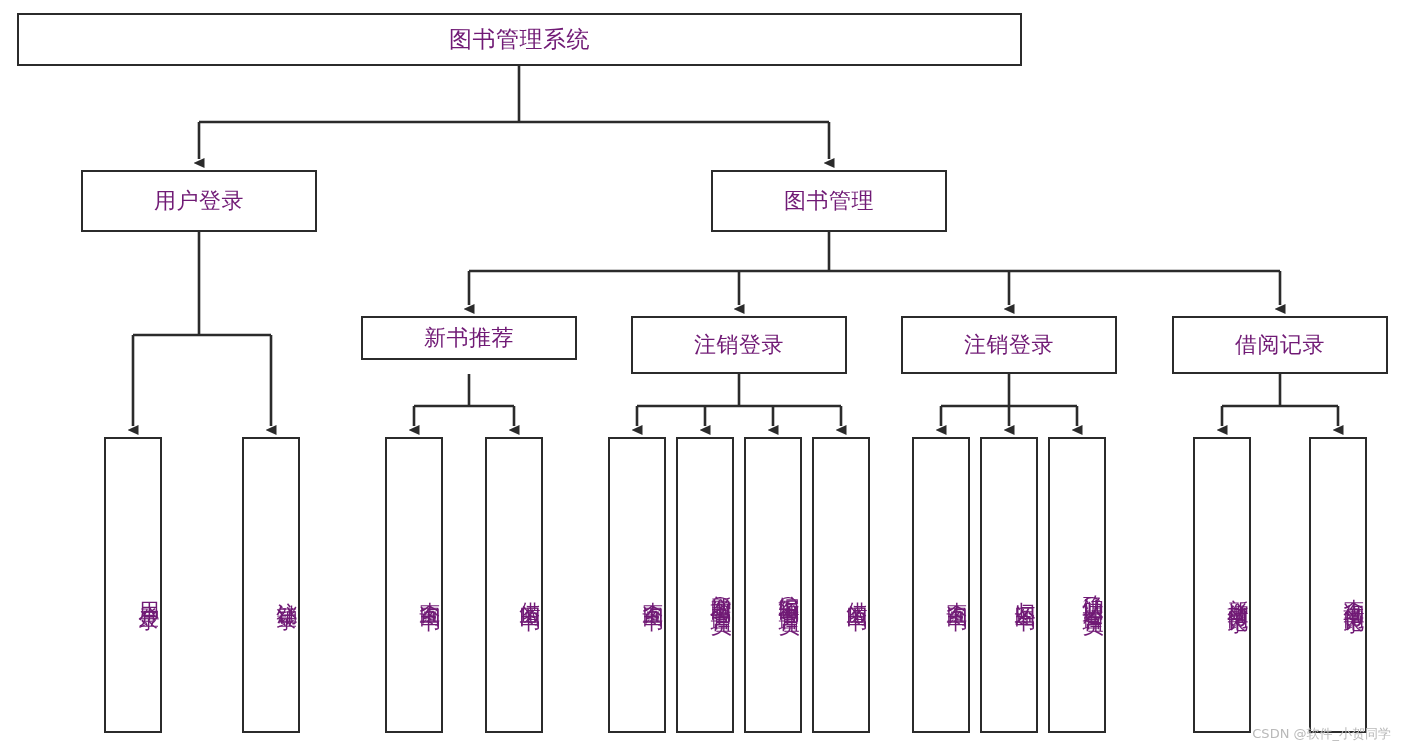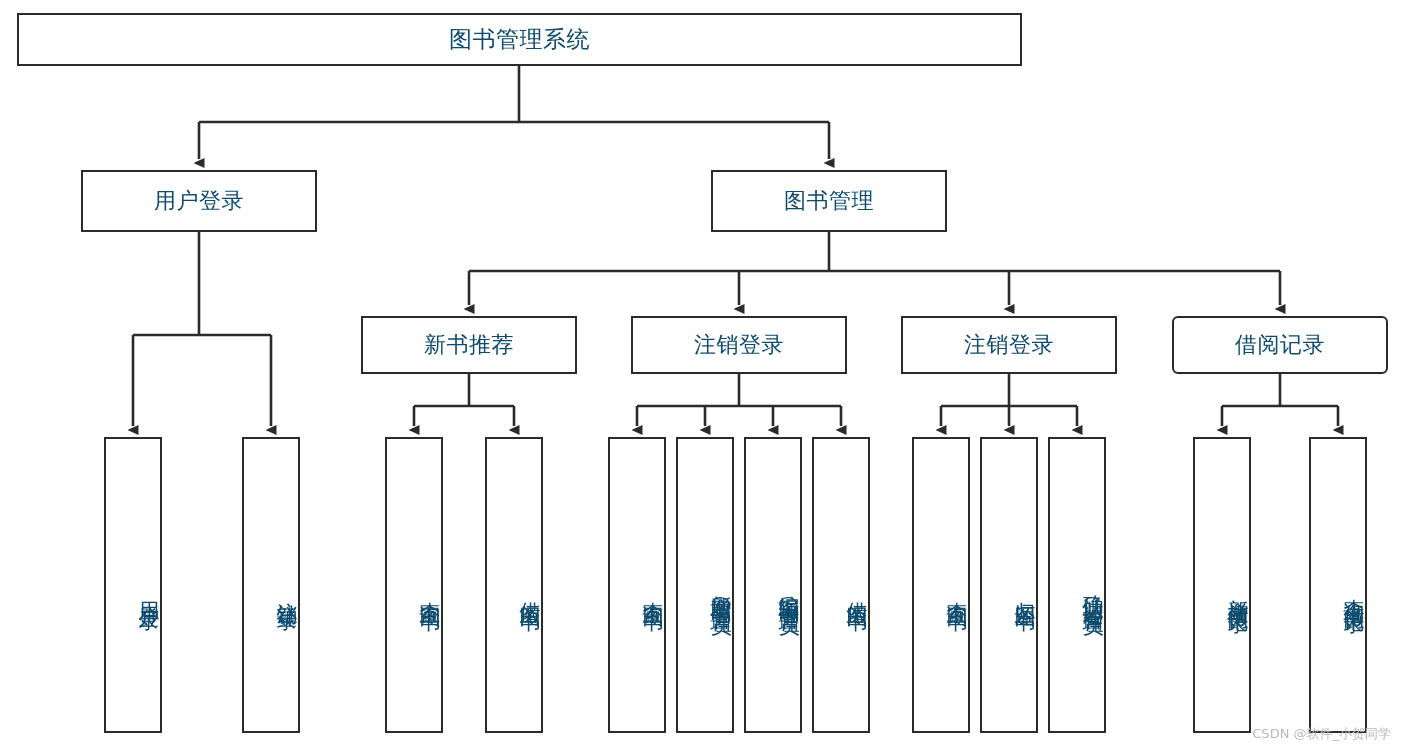--- a/index.html
+++ b/index.html
@@ -26,21 +26,21 @@
     pointer-events: none;
   }
   .node {
     position: absolute;
     box-sizing: border-box;
     border: 2.5px solid #2b2b2b;
     background: #ffffff;
     display: flex;
     align-items: center;
     justify-content: center;
-    color: #0c4a6e;
+    color: #701a75;
   }
   .node .label {
     font-size: 22px;
     line-height: 1.05;
     letter-spacing: 0.5px;
     white-space: pre;
   }
   .node.root .label { font-size: 23px; }
   .node.level2 .label { font-size: 22px; }
   .node.leaf {
@@ -129,33 +129,33 @@
   </div>
 
   <div class="node level2" style="left:81px; top:170px; width:236px; height:62px;">
     <span class="label">用户登录</span>
   </div>
 
   <div class="node level2" style="left:711px; top:170px; width:236px; height:62px;">
     <span class="label">图书管理</span>
   </div>
 
-  <div class="node level2" style="left:361px; top:316px; width:216px; height:58px;">
+  <div class="node level2" style="left:361px; top:316px; width:216px; height:44px;">
     <span class="label">新书推荐</span>
   </div>
 
   <div class="node level2" style="left:631px; top:316px; width:216px; height:58px;">
     <span class="label">注销登录</span>
   </div>
 
   <div class="node level2" style="left:901px; top:316px; width:216px; height:58px;">
     <span class="label">注销登录</span>
   </div>
 
-  <div class="node level2" style="left:1172px; top:316px; width:216px; height:58px;border-radius:6px;">
+  <div class="node level2" style="left:1172px; top:316px; width:216px; height:58px;">
     <span class="label">借阅记录</span>
   </div>
 
   <div class="node leaf" style="left:104px; top:437px; width:58px; height:296px;">
     <span class="label">用户登录</span>
   </div>
 
   <div class="node leaf" style="left:242px; top:437px; width:58px; height:296px;">
     <span class="label">注销登录</span>
   </div>

